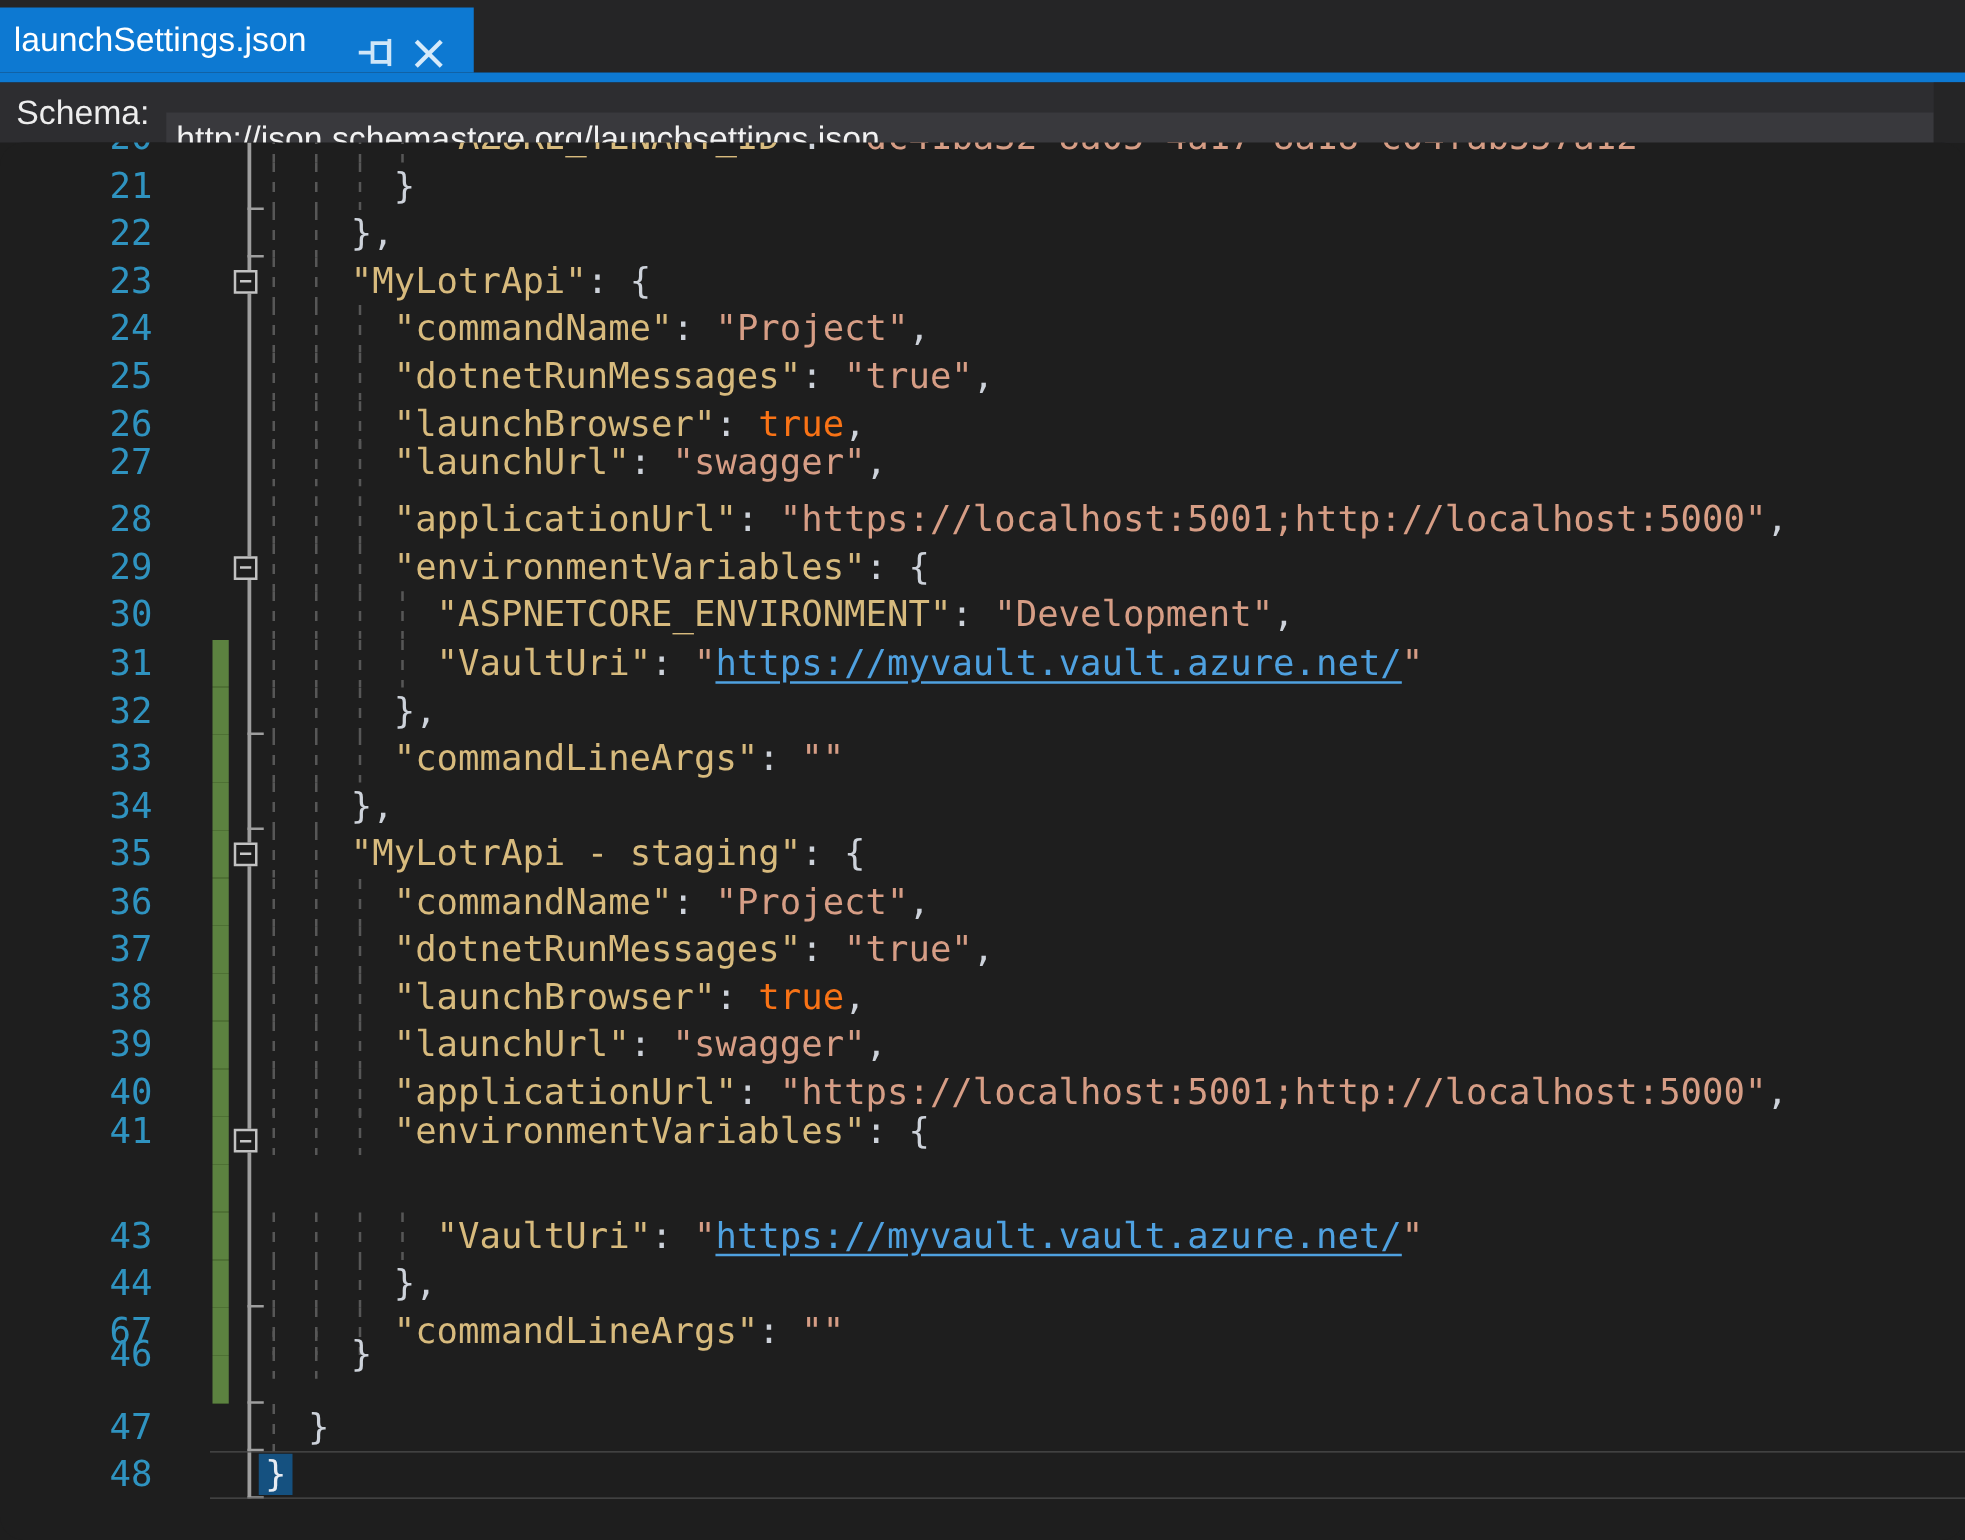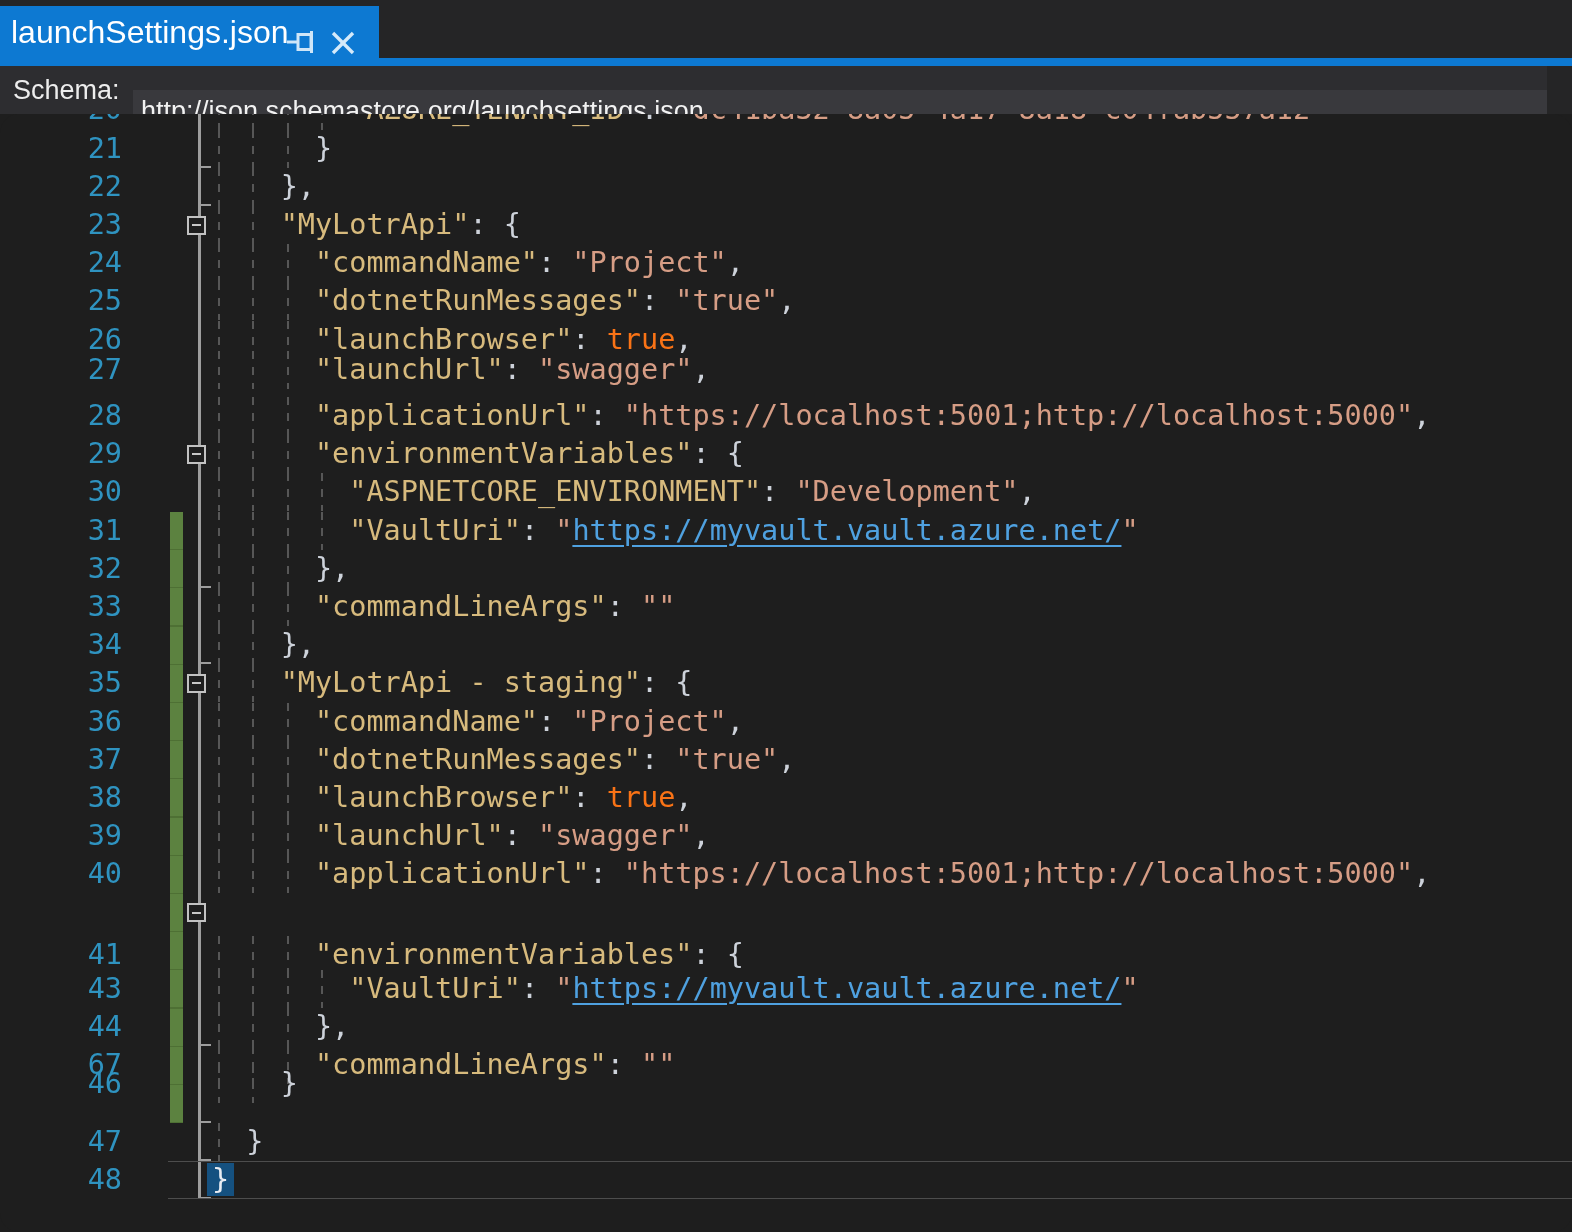--- a/index.html
+++ b/index.html
@@ -3,21 +3,21 @@
 <meta charset="utf-8">
 <style>
   html,body{margin:0;padding:0;background:#111;}
   #window{position:relative;width:1572px;height:1232px;overflow:hidden;
           background:#1E1E1E;font-family:"Liberation Sans",sans-serif;}
 
   
   #tabstrip{position:absolute;left:0;top:0;width:1572px;height:58px;background:#252526;}
   #tab-active{position:absolute;left:0;top:6px;width:379px;height:52px;background:#0D79D2;
               display:flex;align-items:center;}
-  #tab-title{margin-left:11px;font-size:32px;color:#FFFFFF;}
+  #tab-title{margin-left:11px;font-size:27px;color:#FFFFFF;}
   #pin-icon{position:absolute;left:286px;top:25px;}
   #close-icon{position:absolute;left:331px;top:25px;}
   #tab-underline{position:absolute;left:0;top:58px;width:1572px;height:8px;background:#0D79D2;}
 
   
   #schemabar{position:absolute;left:0;top:66px;width:1572px;height:48px;background:#2D2D30;}
   #schema-label{position:absolute;left:13px;top:0;height:48px;line-height:48px;
                 font-size:27px;color:#EDEDED;}
   #schema-combo{position:absolute;left:133px;top:4px;width:1414px;height:43px;background:#39393D;
                 line-height:43px;font-size:27px;color:#F2F2F2;padding-left:8px;box-sizing:border-box;
@@ -233,21 +233,21 @@
         <div class="guide" style="left: 286.64px;"></div>
         <div class="code"><span class="tk-ws">      </span><span class="tk-key">"launchUrl"</span><span class="tk-punc">: </span><span class="tk-str">"swagger"</span><span class="tk-punc">,</span></div>
       </div>
       <div class="row" style="top: 741.3px;">
         <div class="lnum">40</div>
         <div class="guide" style="left: 218px;"></div>
         <div class="guide" style="left: 252.32px;"></div>
         <div class="guide" style="left: 286.64px;"></div>
         <div class="code"><span class="tk-ws">      </span><span class="tk-key">"applicationUrl"</span><span class="tk-punc">: </span><span class="tk-str">"https://localhost:5001;http://localhost:5000"</span><span class="tk-punc">,</span></div>
       </div>
-      <div class="row" style="top: 822px;">
+      <div class="row" style="top: 772px;">
         <div class="lnum">41</div>
         <div class="guide" style="left: 218px;"></div>
         <div class="guide" style="left: 252.32px;"></div>
         <div class="guide" style="left: 286.64px;"></div>
         <div class="code"><span class="tk-ws">      </span><span class="tk-key">"environmentVariables"</span><span class="tk-punc">: {</span></div>
       </div>
       <div class="row" style="top: 855.9px;">
         <div class="lnum">43</div>
         <div class="guide" style="left: 218px;"></div>
         <div class="guide" style="left: 252.32px;"></div>

